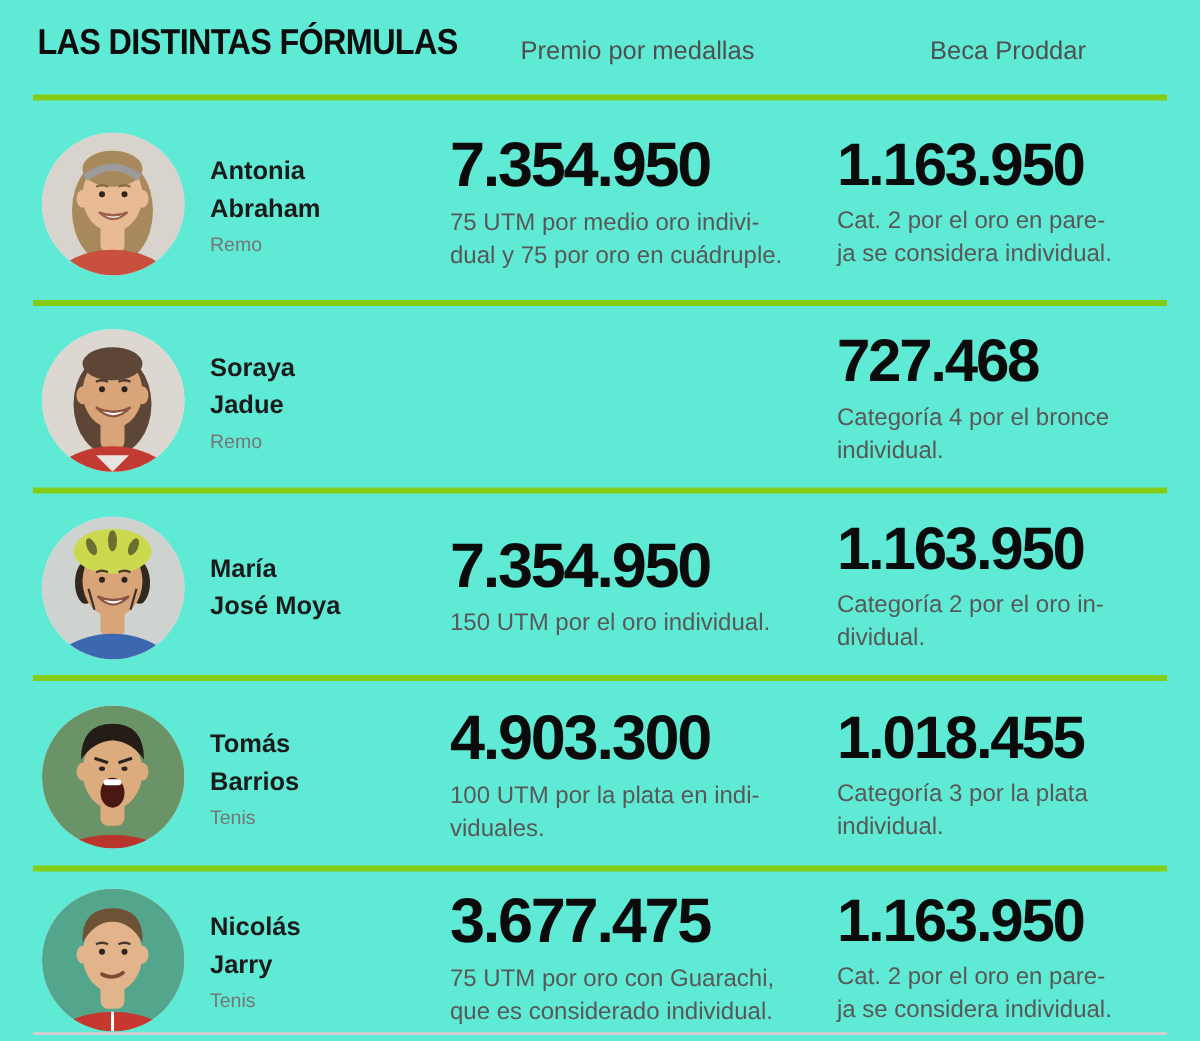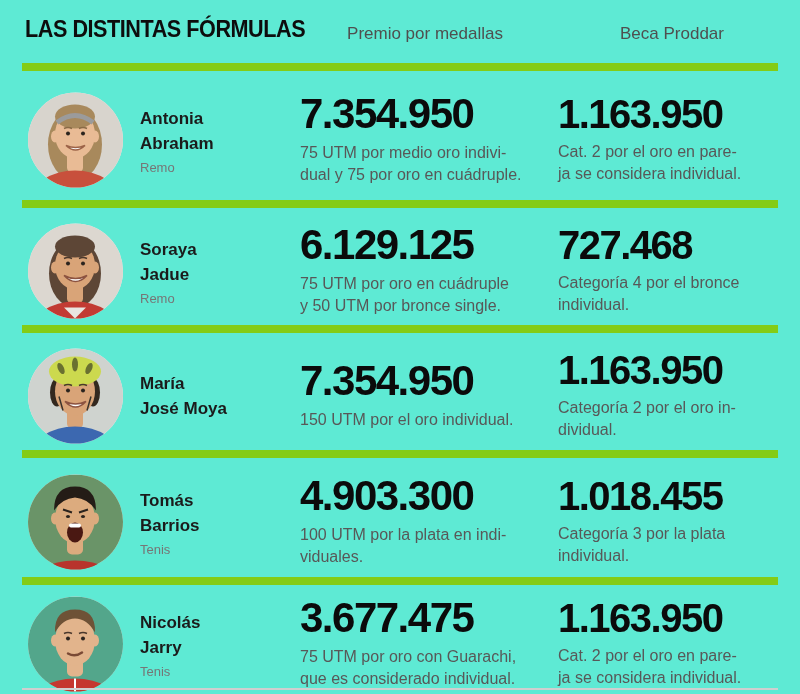--- a/index.html
+++ b/index.html
@@ -11,21 +11,21 @@
     position:absolute;left:25px;top:15px;font-size:24px;font-weight:bold;
     letter-spacing:-0.5px;color:#0d0d0d;white-space:nowrap;
     transform:scaleX(0.9);transform-origin:0 50%;
   }
   .col-head{
     position:absolute;top:24px;font-size:17px;color:#4f4f4f;text-align:center;
   }
   .col-head.premio{left:300px;width:250px;}
   .col-head.beca{left:558px;width:228px;}
   .row{
-    position:absolute;left:22px;width:756px;border-top:8px solid #84cc16;
+    position:absolute;left:22px;width:756px;border-top:4px solid #84cc16;
   }
   .avatar{
     position:absolute;left:6px;top:50%;transform:translateY(-50%);
     width:95px;height:95px;border-radius:50%;overflow:hidden;background:#eee;
   }
   .avatar svg{display:block;width:95px;height:95px;}
   .names{
     position:absolute;left:118px;top:50%;transform:translateY(-50%);width:150px;
   }
   .name{
@@ -109,25 +109,20 @@
         <path d="M36 35 Q40 33 44 35 M51 35 Q55 33 59 35" stroke="#4a382c" stroke-width="1.5" fill="none"></path>
         <path d="M36 52 Q47.5 64 59 52 Q47.5 58 36 52 Z" fill="#ffffff" stroke="#8c5340" stroke-width="1.5"></path>
         <ellipse cx="47" cy="108" rx="44" ry="30" fill="#c23b33"></ellipse>
         <path d="M36 84 L47 95 L58 84 Z" fill="#e8e5e0"></path>
       </svg>
     </div>
     <div class="names">
       <div class="name">Soraya
 Jadue</div>
       <div class="sport">Remo</div>
-    </div>
-    <div class="cell-premio">
-      <div class="num">6.129.125</div>
-      <div class="desc">75 UTM por oro en cuádruple
-y 50 UTM por bronce single.</div>
     </div>
     <div class="cell-beca">
       <div class="num small">727.468</div>
       <div class="desc">Categoría 4 por el bronce
 individual.</div>
     </div>
   </div>
 
   <div class="row" style="top:325px;height:125px;">
     <div class="avatar" aria-label="athlete-portrait-maria-jose-moya">

